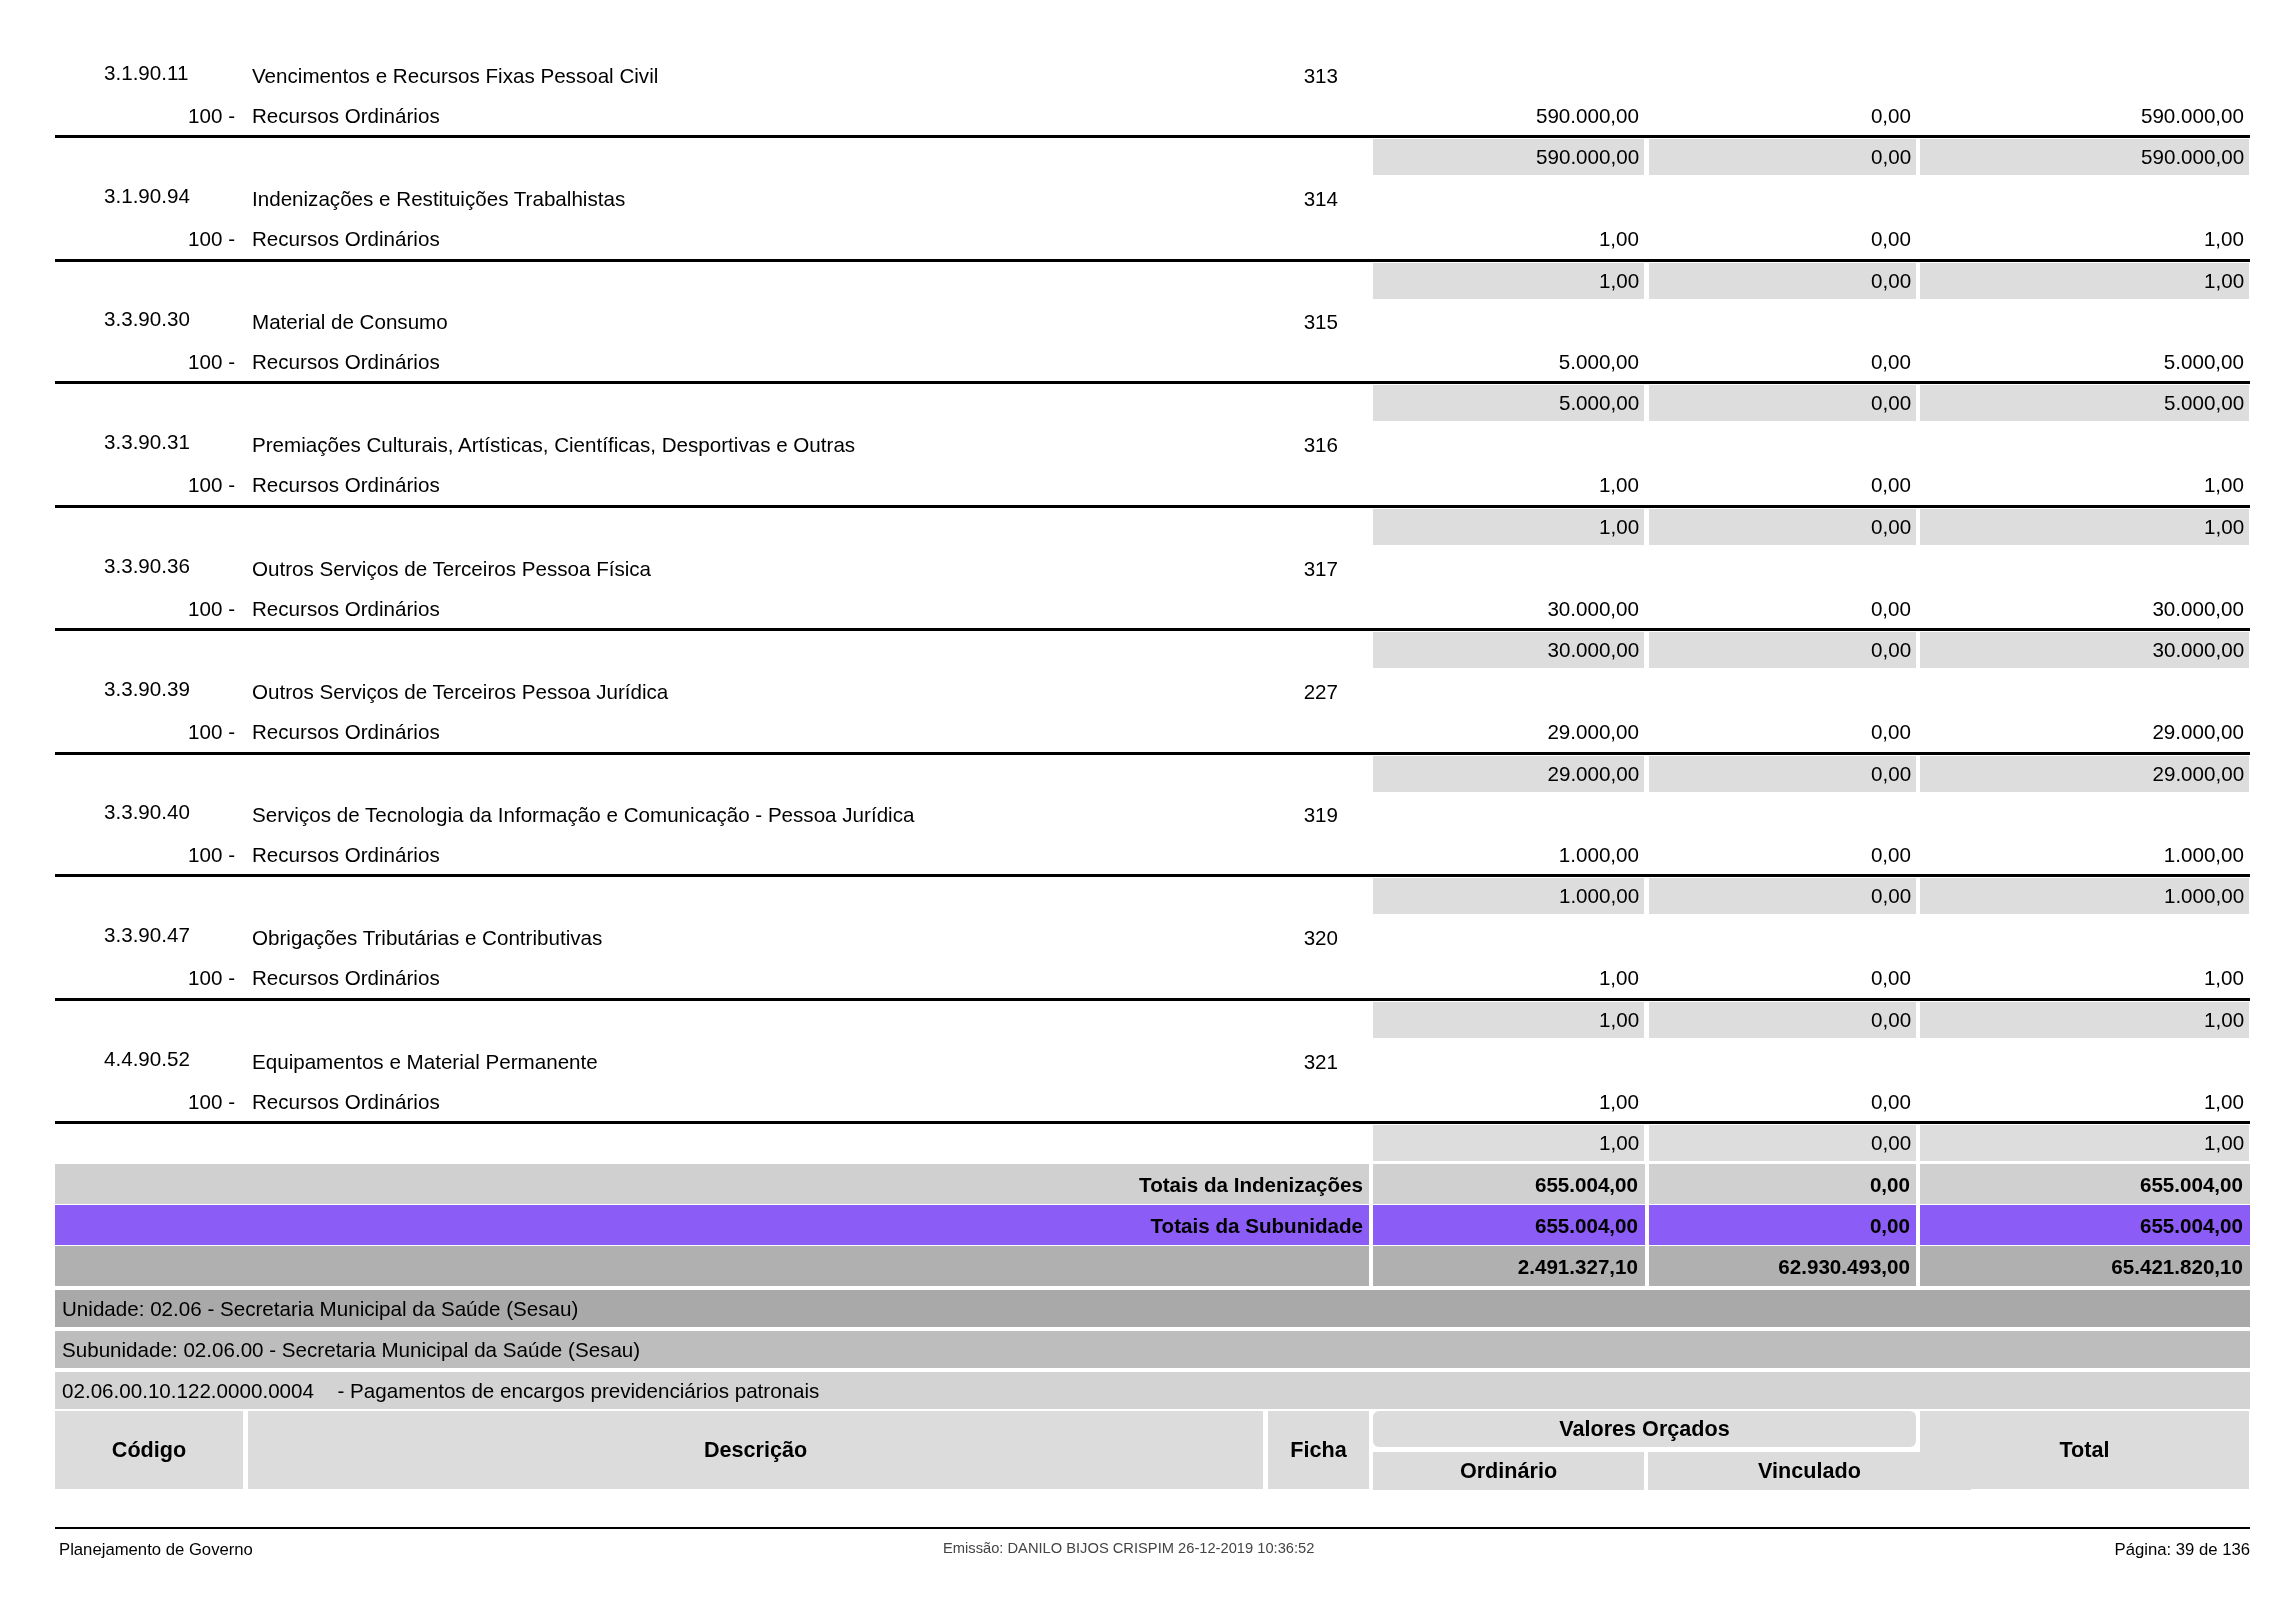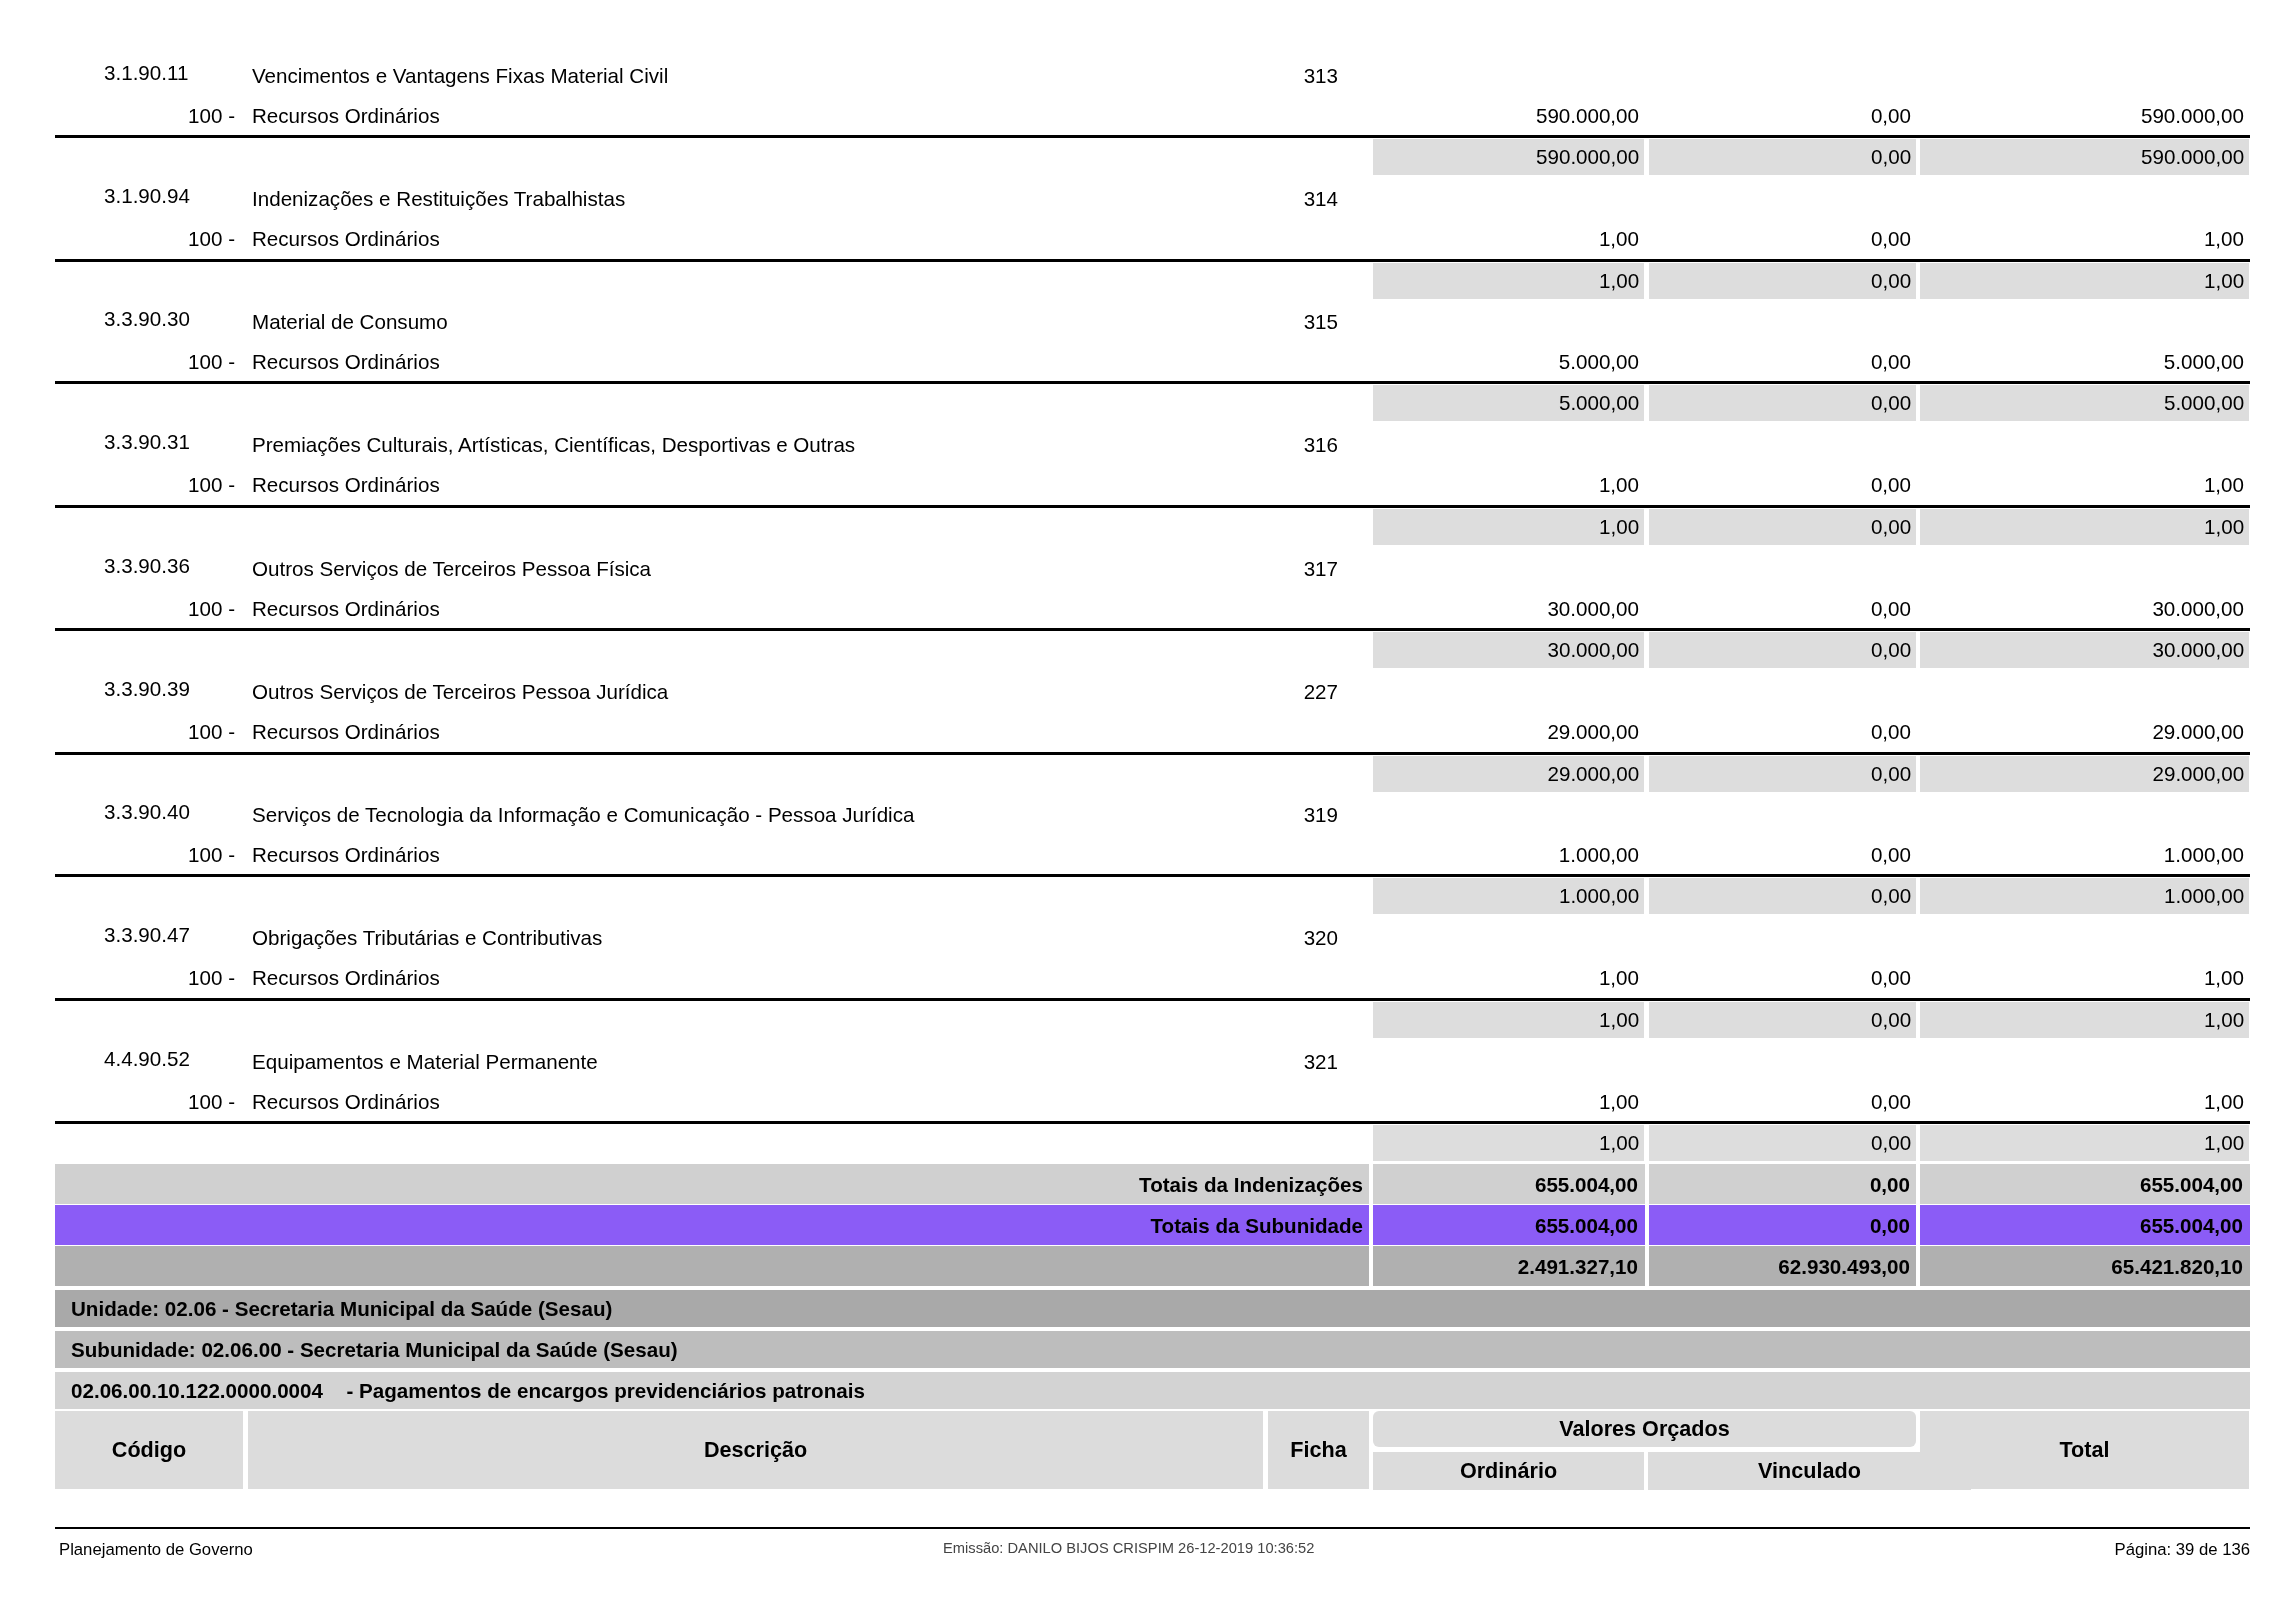--- a/index.html
+++ b/index.html
@@ -5,28 +5,28 @@
   html, body { margin: 0; padding: 0; background: #ffffff; }
   body { width: 2293px; height: 1620px; position: relative; overflow: hidden;
          font-family: "Liberation Sans", sans-serif; color: #000; }
   .abs { position: absolute; white-space: nowrap; }
   .t { font-size: 20.6px; line-height: 23.5px; }
   .r { text-align: right; }
   .b { font-weight: bold; }
   .line { position: absolute; left: 55px; width: 2195px; height: 2.9px; background: #000; }
   .cellgray { position: absolute; background: #dddddd; }
   .hdr { position: absolute; background: #dcdcdc; display: flex; align-items: center; justify-content: center; font-weight: bold; font-size: 21.6px; }
-  .band { position: absolute; left: 55px; width: 2195px; height: 37px; display: flex; align-items: center; font-weight: bold; font-size: 20.6px; padding-left: 16px; box-sizing: border-box; }
+  .band { position: absolute; left: 55px; width: 2195px; height: 37px; display: flex; align-items: center; font-weight: normal; font-size: 20.6px; padding-left: 7px; box-sizing: border-box; }
 </style>
 </head>
 <body>
 
 <div id="doc">
     <div class="abs t" style="left:104px; top:61px;">3.1.90.11</div>
-    <div class="abs t" style="left:252px; top:64px;">Vencimentos e Vantagens Fixas  Material Civil</div>
+    <div class="abs t" style="left:252px; top:64px;">Vencimentos e Recursos Fixas  Pessoal Civil</div>
     <div class="abs t r" style="left:1274px; width:64px; top:64px;">313</div>
     <div class="abs t r" style="left:137px; width:98px; top:104px;">100 -</div>
     <div class="abs t" style="left:252px; top:104px;">Recursos Ordinários</div>
     <div class="abs t r" style="left:1373px; width:266px; top:104px;">590.000,00</div>
     <div class="abs t r" style="left:1649px; width:262px; top:104px;">0,00</div>
     <div class="abs t r" style="left:1920px; width:324px; top:104px;">590.000,00</div>
     <div class="line" style="top:135px;"></div>
     <div class="cellgray" style="left:1373px; width:271px; top:139px; height:36px;">
       <div class="t r" style="position:absolute; right:4.9px; top:5.9px;">590.000,00</div>
     </div>

